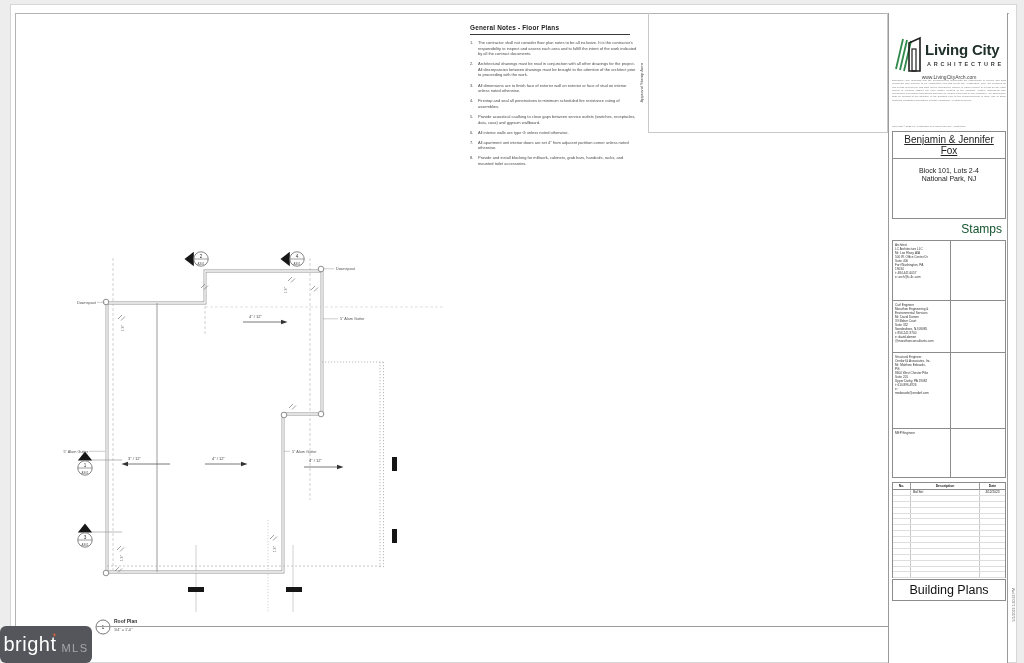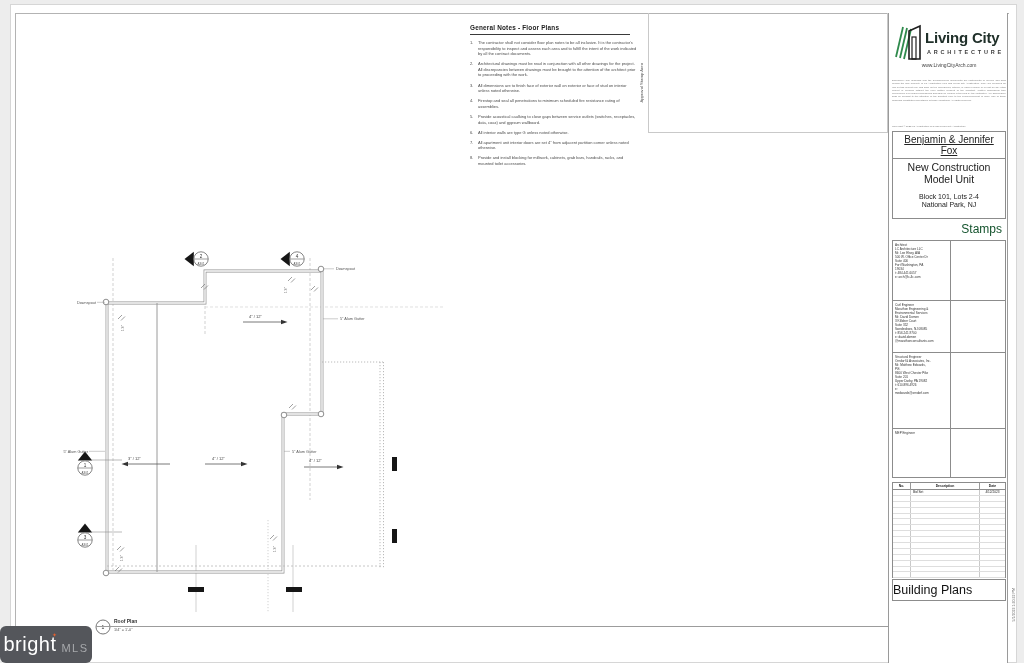--- a/index.html
+++ b/index.html
@@ -52,21 +52,21 @@
   .rev-head { display:grid; grid-template-columns:18px 1fr 25px; height:7px;
               border-bottom:1px solid #8c8c8c; font-weight:bold; }
   .rev-head span { text-align:center; border-right:1px solid #9a9a9a; line-height:7px; }
   .rev-head span:last-child { border-right:none; }
   .rev-row { display:grid; grid-template-columns:18px 1fr 25px; height:5.9px;
              border-bottom:1px solid #dedede; font-size:3.2px; }
   .rev-row span { border-right:1px solid #c9c9c9; line-height:5.9px; overflow:hidden; }
   .rev-row span:first-child { text-align:center; }
   .rev-row span:nth-child(2) { padding-left:2px; }
   .rev-row span:last-child { border-right:none; text-align:center; }
-  .bp-box { top:566px; height:22px; border:1px solid #8c8c8c; 
+  .bp-box { top:566px; height:22px; border:1px solid #8c8c8c; text-align:center;
             font-size:12.5px; color:#111; line-height:21px; }
   .kv-row { height:10px; border-bottom:1px solid #8c8c8c; position:relative; }
   .kv-label { position:absolute; left:2px; top:1px; font-size:3.4px; color:#444; }
   .kv-value { position:absolute; right:2px; bottom:1px; font-size:4.8px; color:#222; }
   .kv-wrap { top:588px; border-left:none; }
   .sheet-num { height:20px; border-bottom:1px solid #8c8c8c; text-align:center;
                font-size:16px; color:#111; line-height:20px; letter-spacing:.5px; }
   .timestamp { left:1009px; top:555px; width:9px; height:100px; font-size:3.6px; color:#666;
                display:flex; align-items:center; justify-content:center; }
 
@@ -259,21 +259,21 @@
       </ol>
   </div>
 
   <div class="abs approval-box"></div>
   <div class="abs approval-label">
     <span class="vtext">Approval Stamp Area</span>
   </div>
 
   <div class="abs tb-col">
 
-    <div class="tb" style="top:6px;">
+    <div class="tb" style="top:18px;">
       <svg width="114" height="52" viewBox="0 0 114 52">
         <g stroke="#2f8a4c" stroke-width="1.8">
           <line x1="4" y1="38" x2="11" y2="8"></line>
           <line x1="8" y1="39" x2="15" y2="9"></line>
           <line x1="12" y1="40" x2="19" y2="10"></line>
         </g>
         <path d="M17,12 L28,7 V40 H17 Z" fill="none" stroke="#1f1f1f" stroke-width="1.6"></path>
         <rect x="20" y="18" width="4" height="22" fill="none" stroke="#1f1f1f" stroke-width="1.2"></rect>
         <text x="33" y="24" class="logo-name" font-size="15" font-weight="bold" fill="#20302a">Living City</text>
         <text x="35" y="35" font-size="5.5" font-weight="bold" letter-spacing="2.8" fill="#3c3c3c">ARCHITECTURE</text>
@@ -281,24 +281,20 @@
       </svg>
     </div>
 
     <div class="tb disclaimer" style="top:66px;">Disclaimer: The drawings and the accompanying documents are instruments of service and shall remain the sole property of LC Architecture LLC dba Living City Architecture. They are prepared for use on this project only and shall not be reproduced, altered, or used in whole or in part for any other project or purpose without the prior written consent of the architect. Written dimensions take precedence over scaled dimensions and shall be verified in the field by the contractor. Any discrepancy shall be brought to the attention of the architect prior to the commencement of work. Use of these drawings constitutes acceptance of these conditions. All rights reserved.</div>
     <div class="tb copyright" style="top:112px;">Copyright © 2022 LC Architecture LLC dba Living City Architecture</div>
 
     <div class="tb client-box">
       <div class="client-name">
         <div>Benjamin  &amp; Jennifer</div>
         <div>Fox</div>
-      </div>
-      <div class="proj-title">
-        <div>New Construction</div>
-        <div>Model Unit</div>
       </div>
       <div class="proj-loc">
         <div>Block 101, Lots 2-4</div>
         <div>National Park, NJ</div>
       </div>
     </div>
 
     <div class="tb stamps-h">Stamps</div>
     <div class="tb stamp-grid">
       <div class="stamp-row" style="height:60px;">

